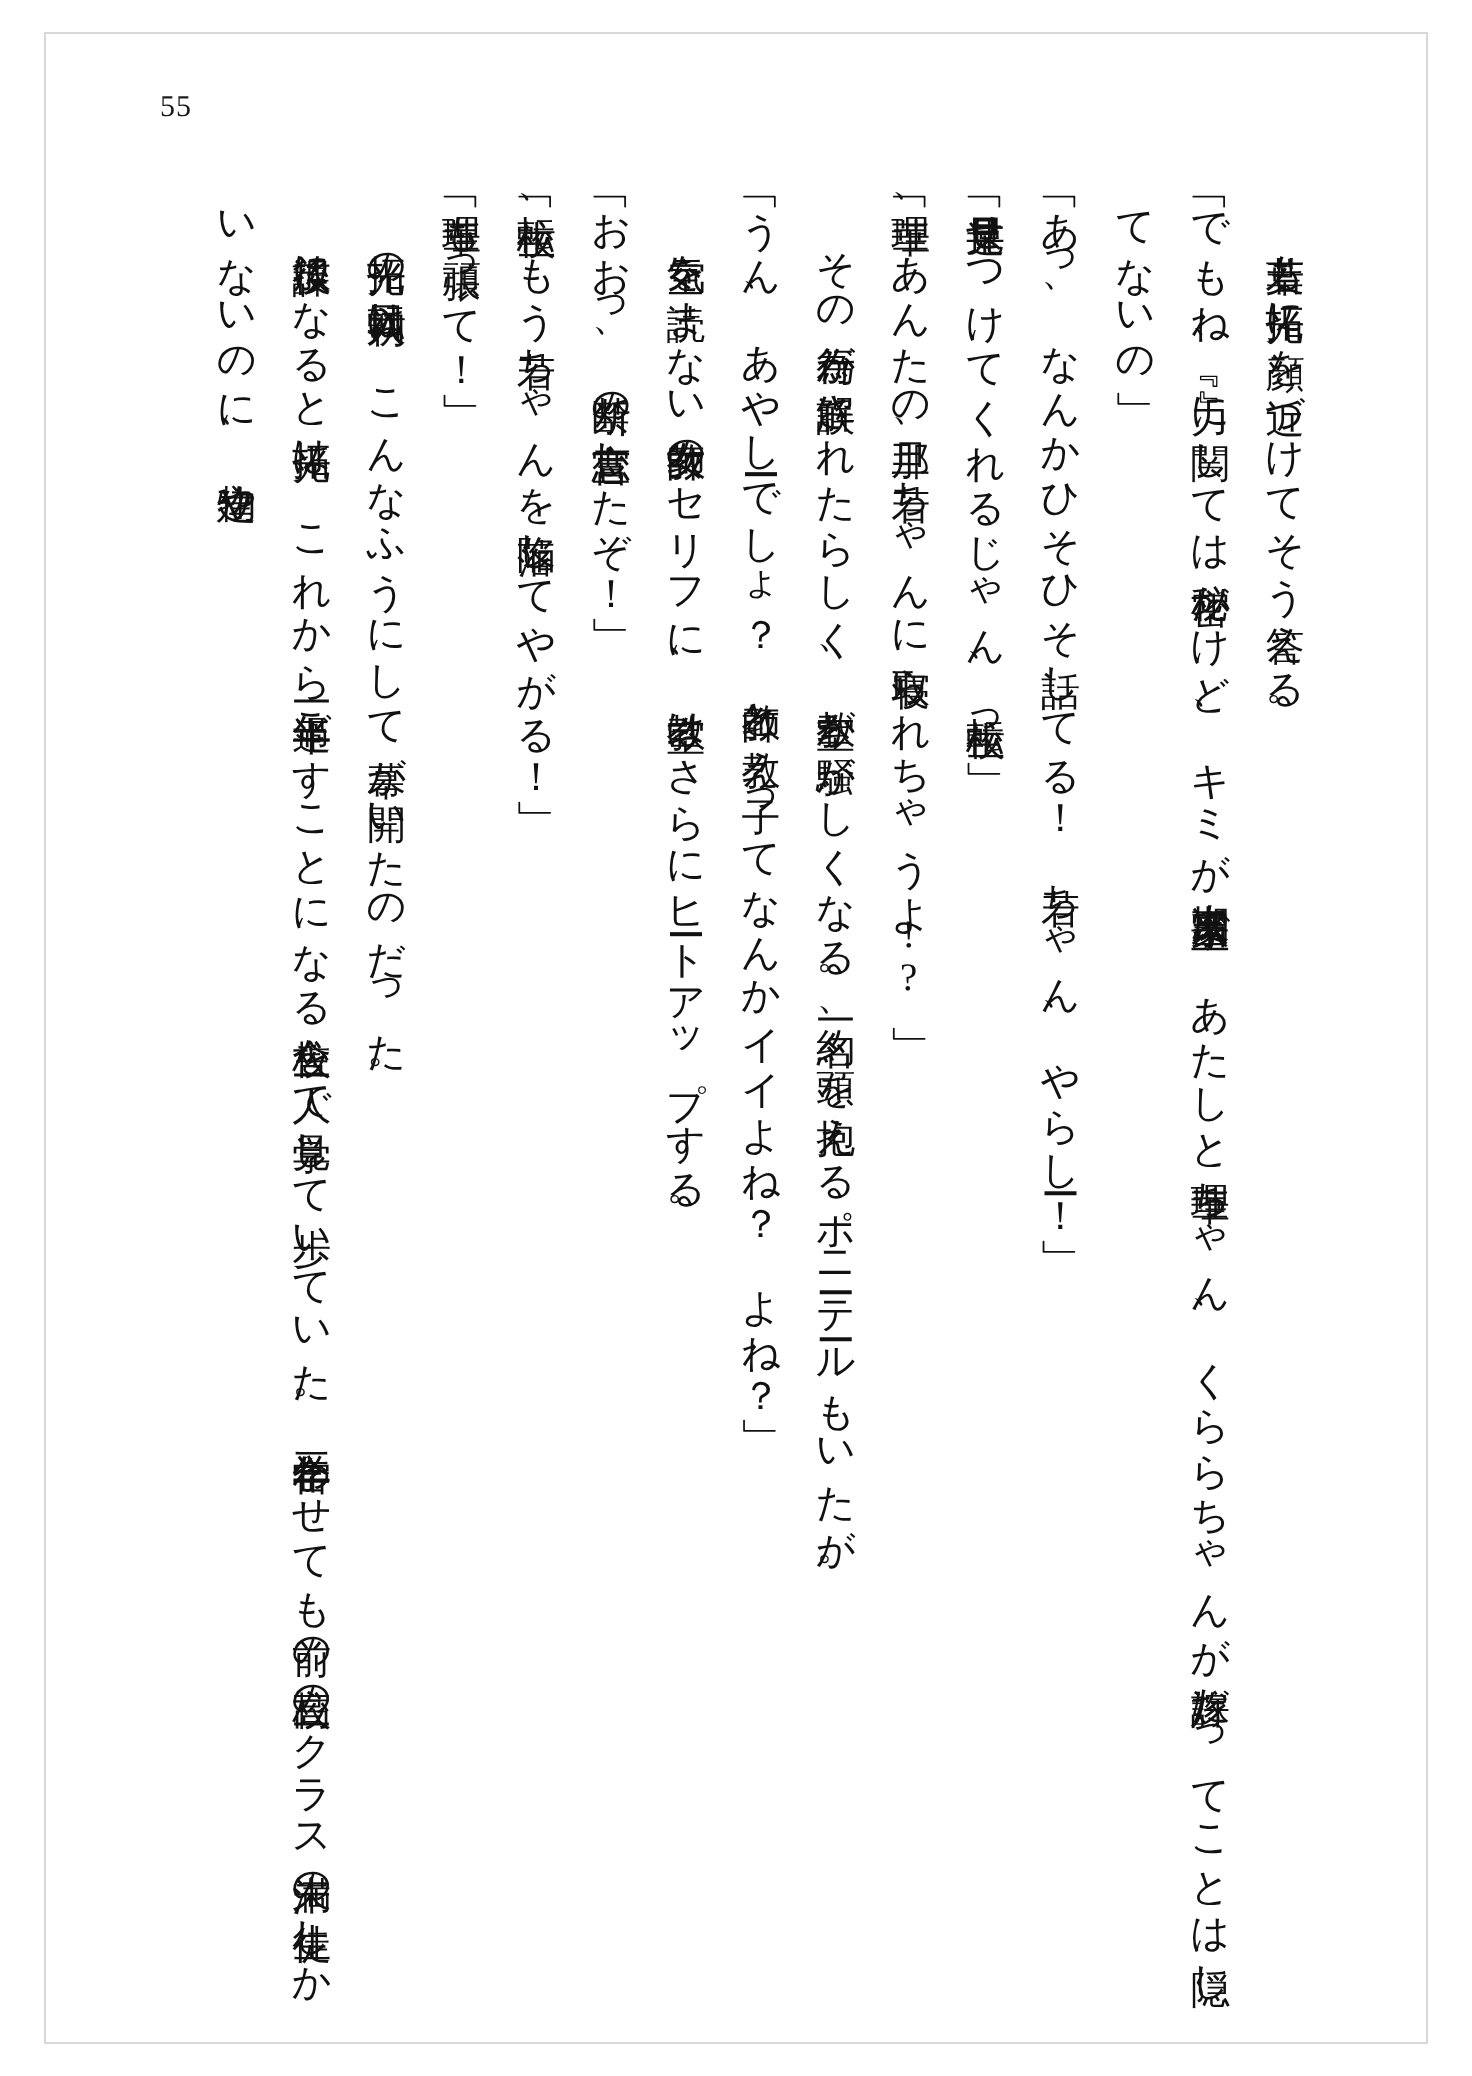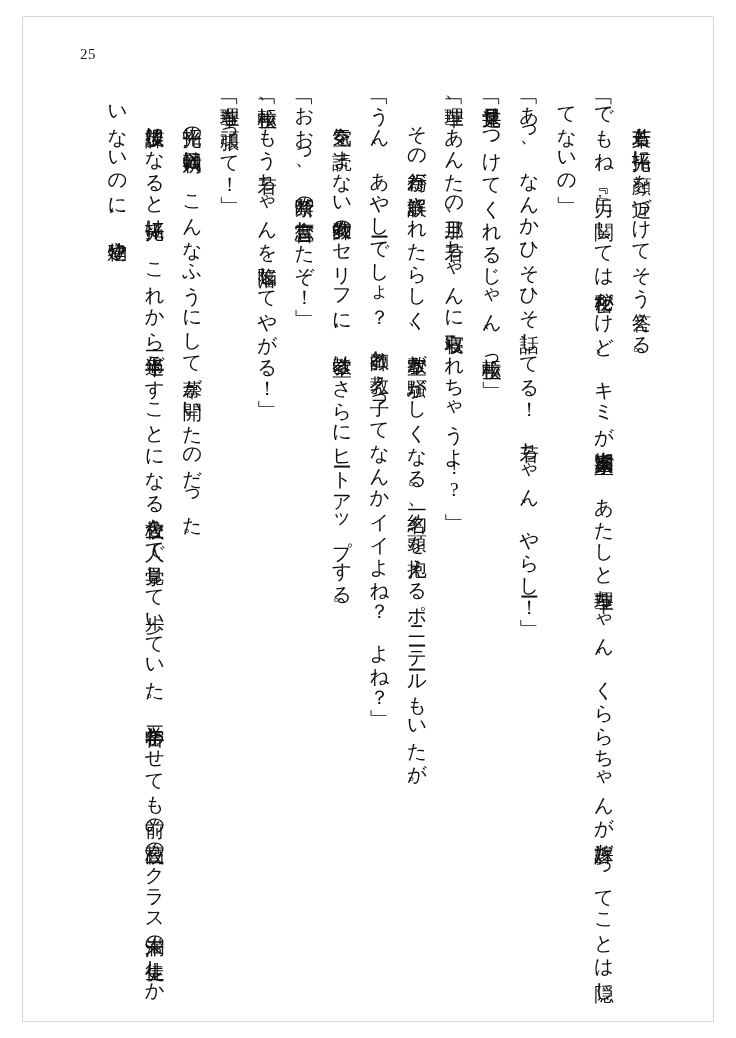--- a/index.html
+++ b/index.html
@@ -61,21 +61,21 @@
     text-indent: 1em;
   }
 </style>
 </head>
 <body>
 
 <div class="page">
 
   <div class="page-frame"></div>
 
-  <div class="page-number">25</div>
+  <div class="page-number">55</div>
 
   <div class="body-text">
     <p class="para indent">若葉も拓光に顔を近づけてそう答える。</p>
     <p class="para">「でもね、『力』に関しては秘密だけど、キミが次期宗家当主で、あたしと理華ちゃん、くららちゃんが許嫁だってことは隠してないの」</p>
     <p class="para">「あっ、なんかひそひそ話してる！　若ちゃん、やらしー！」</p>
     <p class="para">「早速見せつけてくれるじゃん、転校生っ」</p>
     <p class="para">「理華、あんたの旦那、若ちゃんに寝取られちゃうよ!?」</p>
     <p class="para indent">その行為が誤解されたらしく、教室が騒がしくなる。約一名、頭を抱えるポニーテールもいたが。</p>
     <p class="para">「うん、あやしーでしょ？　教師と教え子ってなんかイイよね？　よね？」</p>
     <p class="para indent">空気を読まない女教師のセリフに、教室はさらにヒートアップする。</p>

